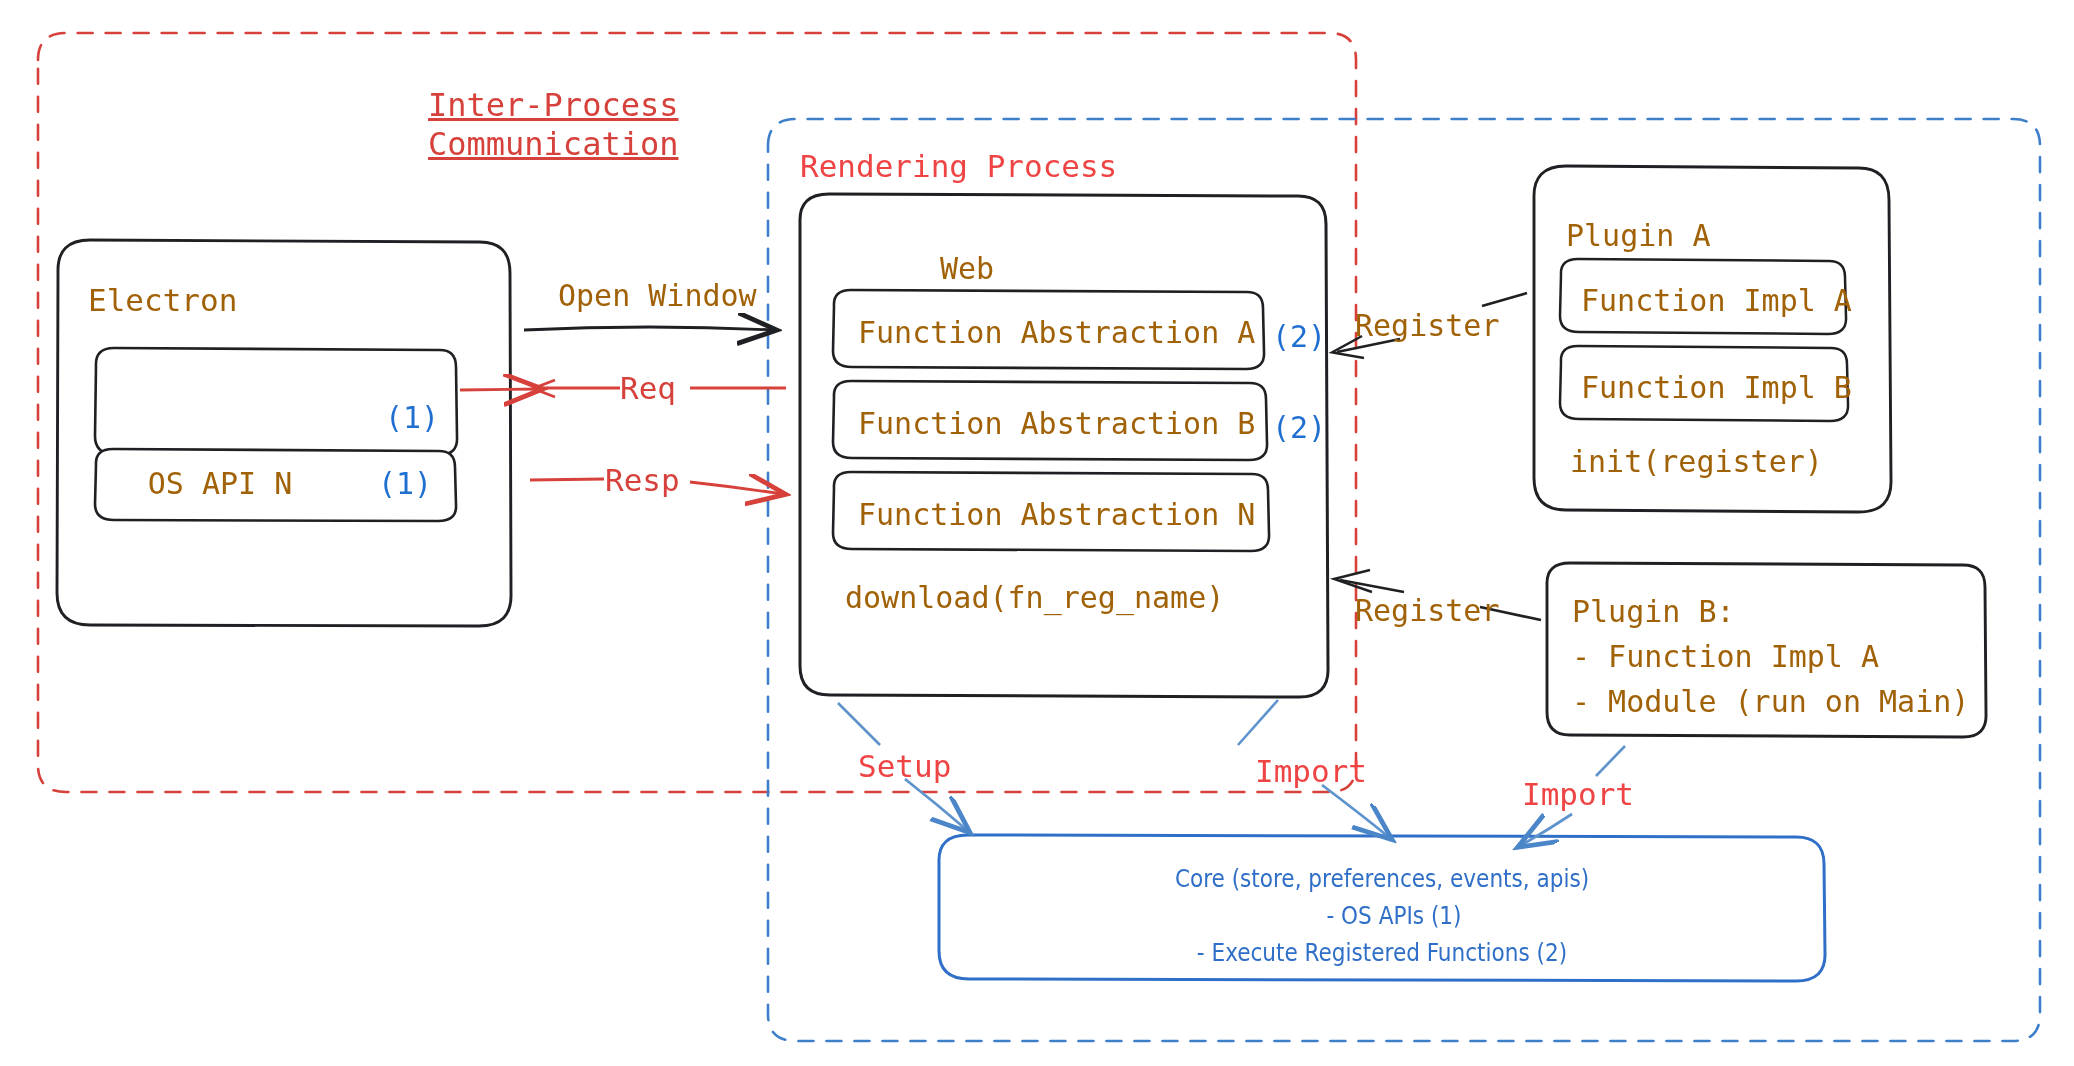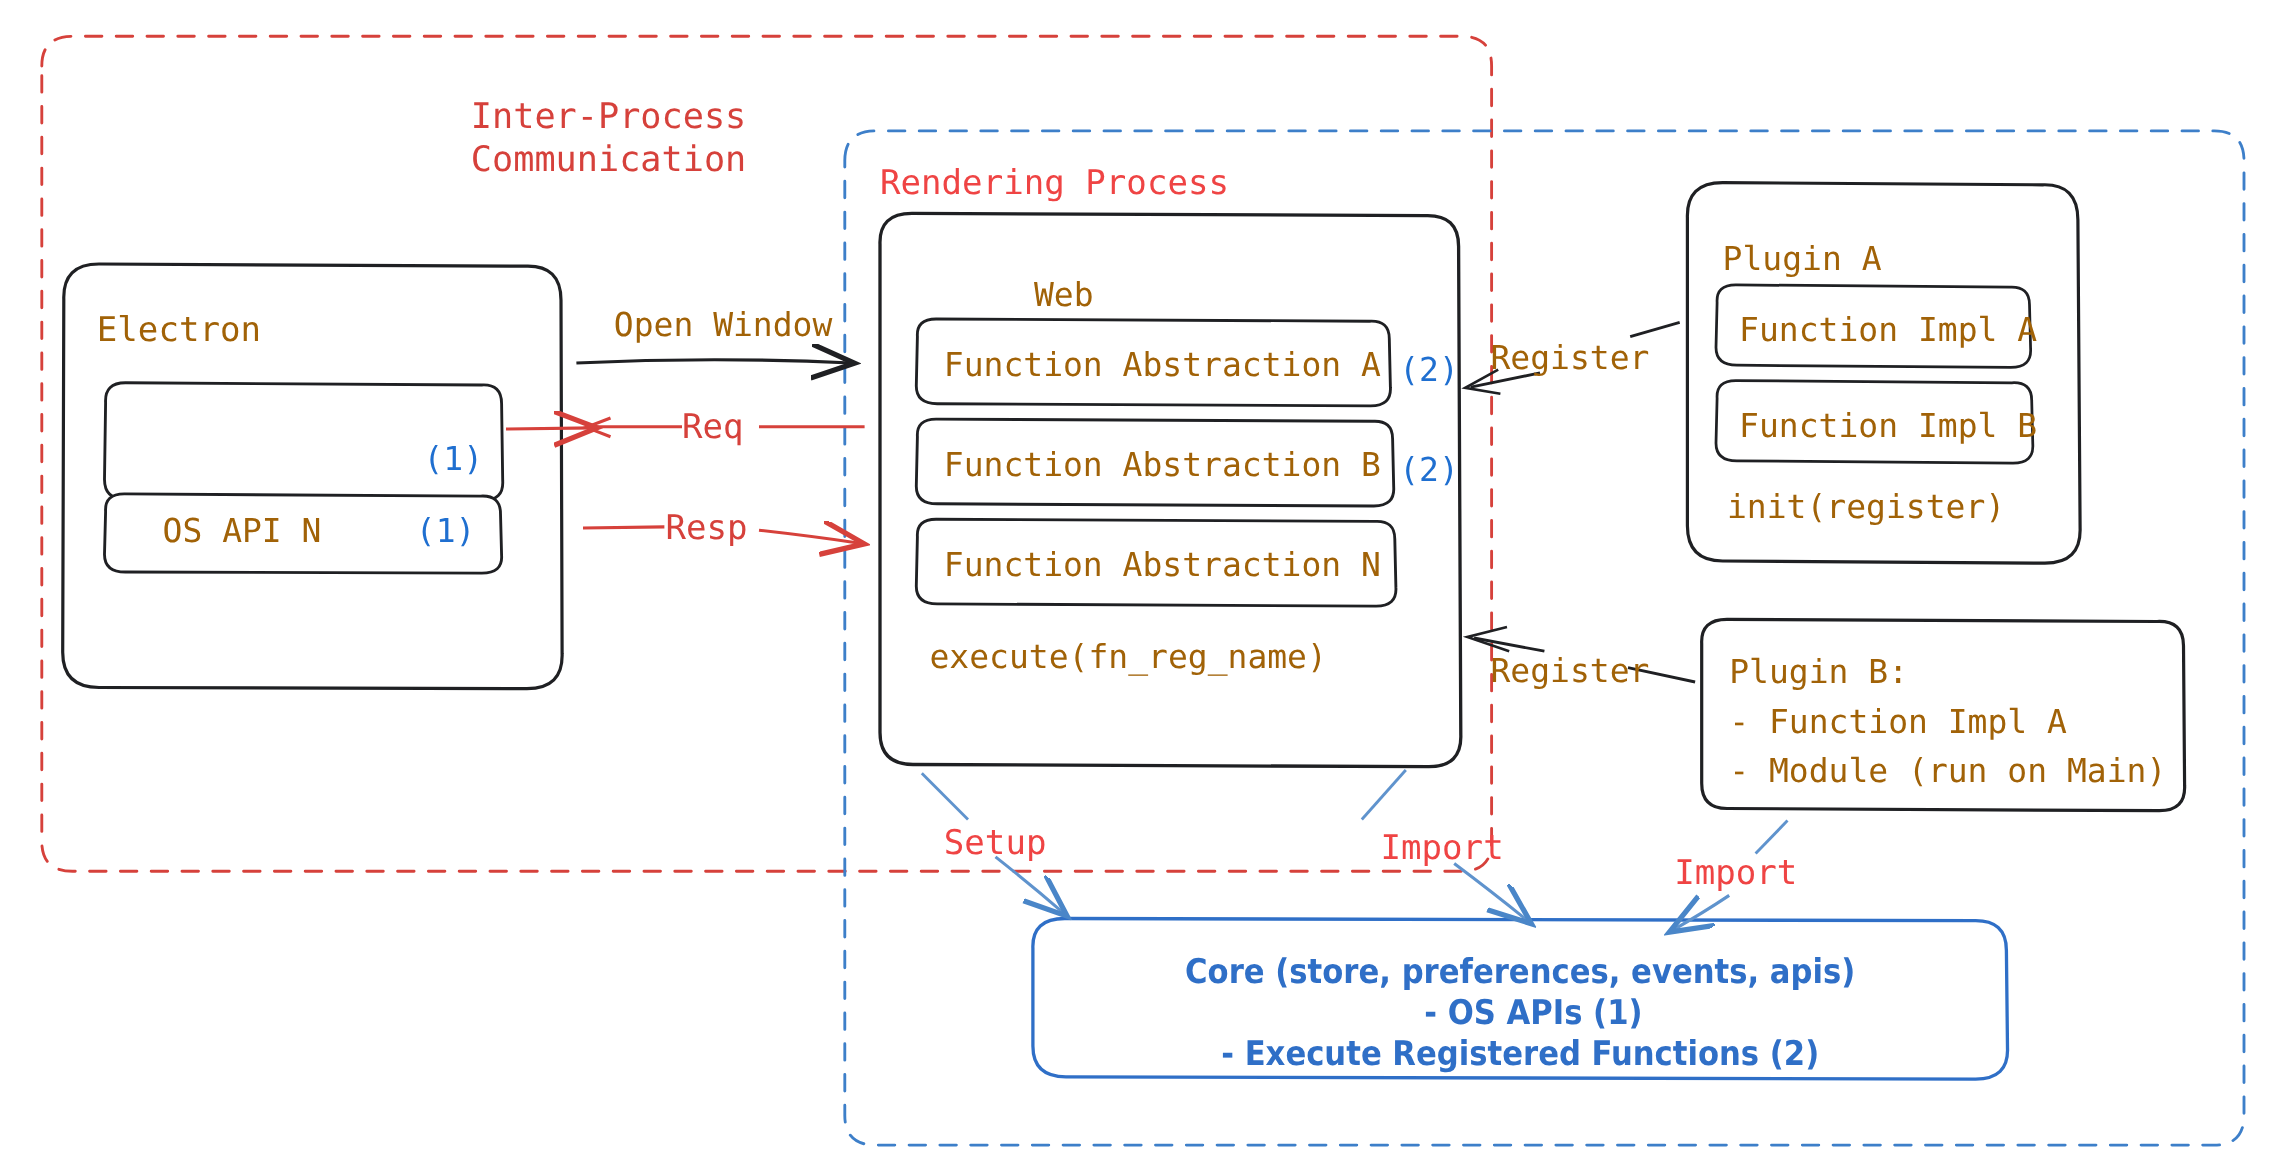--- a/index.html
+++ b/index.html
@@ -24,30 +24,30 @@
   .lbl {
     position: absolute;
     font-family: "DejaVu Sans Mono", "Liberation Mono", monospace;
     color: #a16207;
     white-space: pre;
     line-height: 1.22;
     letter-spacing: 0px;
   }
   .mono-30 { font-size: 30px; }
   .mono-31 { font-size: 31px; }
-  .mono-32 { font-size: 32px; }
+  .mono-32 { font-size: 32px; text-decoration: underline; }
   .red { color: #d6413b; }
   .blue { color: #1f6fd0; }
   .blue-dk { color: #ef4444; text-align: right; }
   .center { text-align: center; }
   .core-txt {
     font-family: "DejaVu Sans Condensed", "Liberation Sans Narrow", "Liberation Sans", sans-serif;
-    font-weight: 700;
+    font-weight: 400;
     color: #2f6fc7;
-    font-size: 31px;
+    font-size: 24px;
     line-height: 1.42;
     text-align: center;
     white-space: pre;
   }
 </style>
 </head>
 <body>
 
 <div id="stage">
 
@@ -189,21 +189,21 @@
   <div class="lbl mono-30" style="left:940px; top:251px;">Web</div>
 
   <div class="lbl mono-30" style="left:858px; top:315px;">Function Abstraction A</div>
   <div class="lbl mono-30 blue" style="left:1272px; top:319px;">(2)</div>
 
   <div class="lbl mono-30" style="left:858px; top:406px;">Function Abstraction B</div>
   <div class="lbl mono-30 blue" style="left:1272px; top:410px;">(2)</div>
 
   <div class="lbl mono-30" style="left:858px; top:497px;">Function Abstraction N</div>
 
-  <div class="lbl mono-30" style="left:845px; top:580px;">execute(fn_reg_name)</div>
+  <div class="lbl mono-30" style="left:845px; top:580px;">download(fn_reg_name)</div>
 
   <div class="lbl mono-30" style="left:1566px; top:218px;">Plugin A</div>
   <div class="lbl mono-30" style="left:1581px; top:283px;">Function Impl A</div>
   <div class="lbl mono-30" style="left:1581px; top:370px;">Function Impl B</div>
   <div class="lbl mono-30" style="left:1570px; top:444px;">init(register)</div>
 
   <div class="lbl mono-30" style="left:1572px; top:594px;">Plugin B:</div>
   <div class="lbl mono-30" style="left:1572px; top:639px;">- Function Impl A</div>
   <div class="lbl mono-30" style="left:1572px; top:684px;">- Module (run on Main)</div>
 

